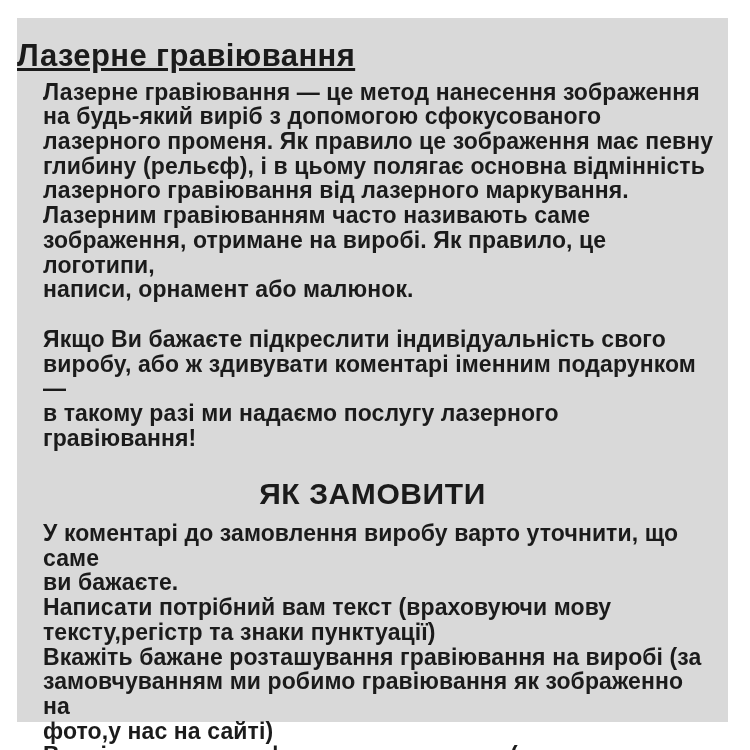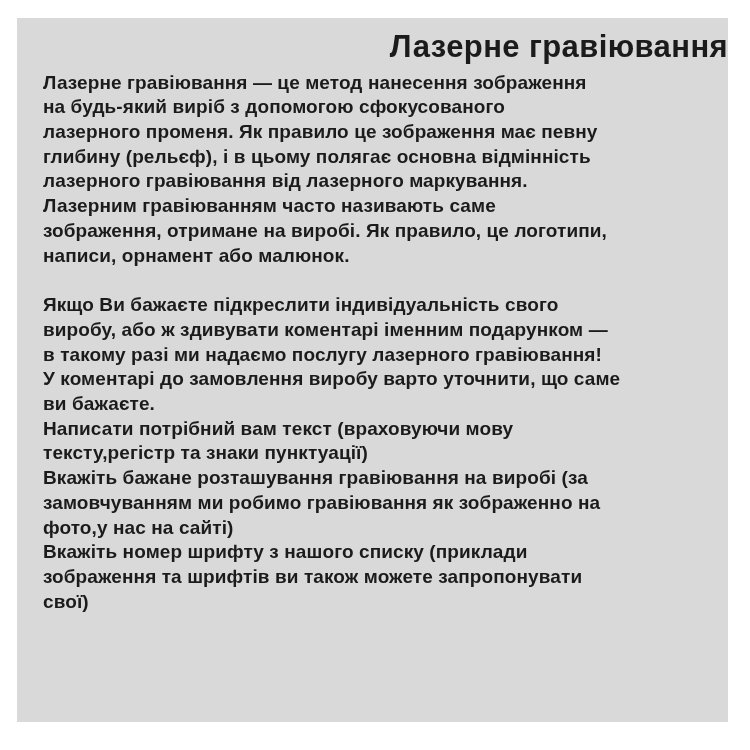--- a/index.html
+++ b/index.html
@@ -10,30 +10,31 @@
     overflow: hidden;
   }
   .panel {
     position: absolute;
     left: 17px; top: 18px;
     width: 711px; height: 704px;
     background: var(--panel-bg, #d9d9d9);
     color: var(--text-color, #1b1b1b);
   }
   .title {
-    text-align: right;
+    text-align: left;
     font-size: 31px;
     font-weight: bold;
     line-height: 1.15;
-    margin-top: 11px;
+    margin-top: 20px;
     letter-spacing: 0.4px;
+    text-decoration: underline;
   }
   .para {
     white-space: pre-line;
-    font-size: 19px;
+    font-size: 23px;
     font-weight: bold;
     line-height: 24.7px;
     margin-left: 26px;
     margin-right: 12px;
     letter-spacing: 0.1px;
   }
   .intro { margin-top: 6px; }
   .offer { margin-top: 25px; }
   .subheading {
     text-align: center;
@@ -57,20 +58,21 @@
 глибину (рельєф), і в цьому полягає основна відмінність
 лазерного гравіювання від лазерного маркування.
 Лазерним гравіюванням часто називають саме
 зображення, отримане на виробі. Як правило, це логотипи,
 написи, орнамент або малюнок.</p>
 
   <p class="para offer">Якщо Ви бажаєте підкреслити індивідуальність свого
 виробу, або ж здивувати коментарі іменним подарунком —
 в такому разі ми надаємо послугу лазерного гравіювання!</p>
 
+  <h2 class="subheading">ЯК ЗАМОВИТИ</h2>
 
   <p class="para">У коментарі до замовлення виробу варто уточнити, що саме
 ви бажаєте.
 Написати потрібний вам текст (враховуючи мову
 тексту,регістр та знаки пунктуації)
 Вкажіть бажане розташування гравіювання на виробі (за
 замовчуванням ми робимо гравіювання як зображенно на
 фото,у нас на сайті)
 Вкажіть номер шрифту з нашого списку (приклади
 зображення та шрифтів ви також можете запропонувати

